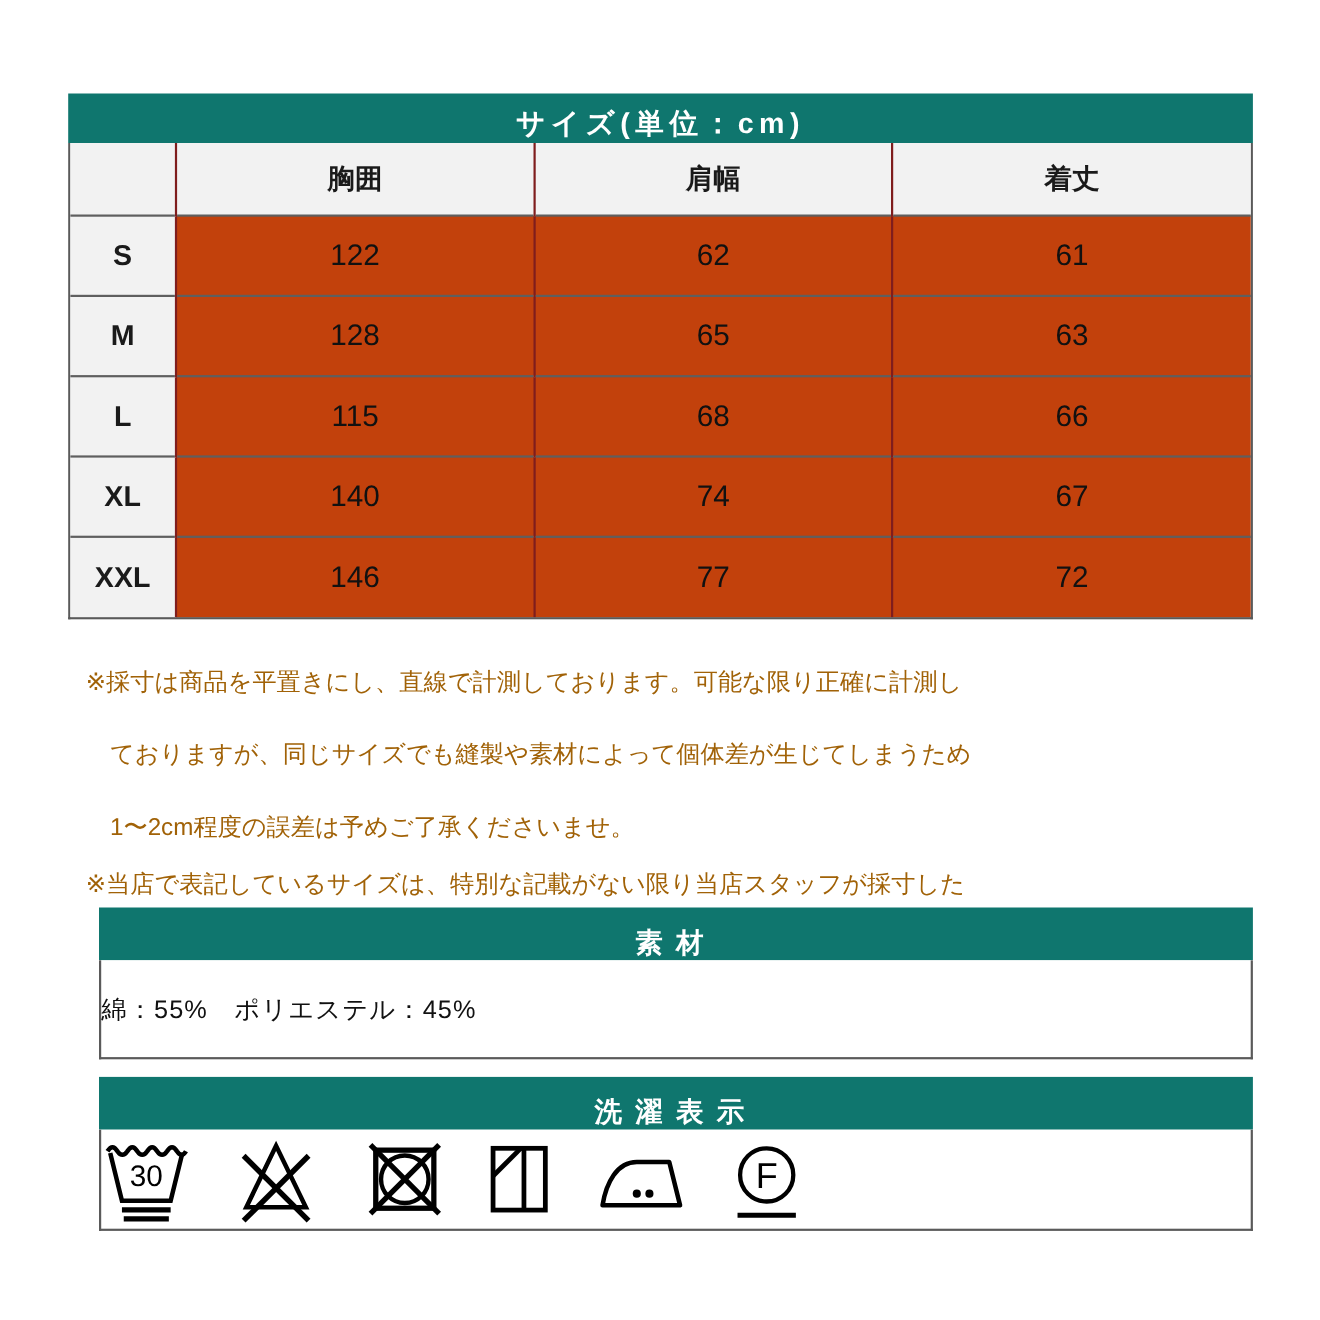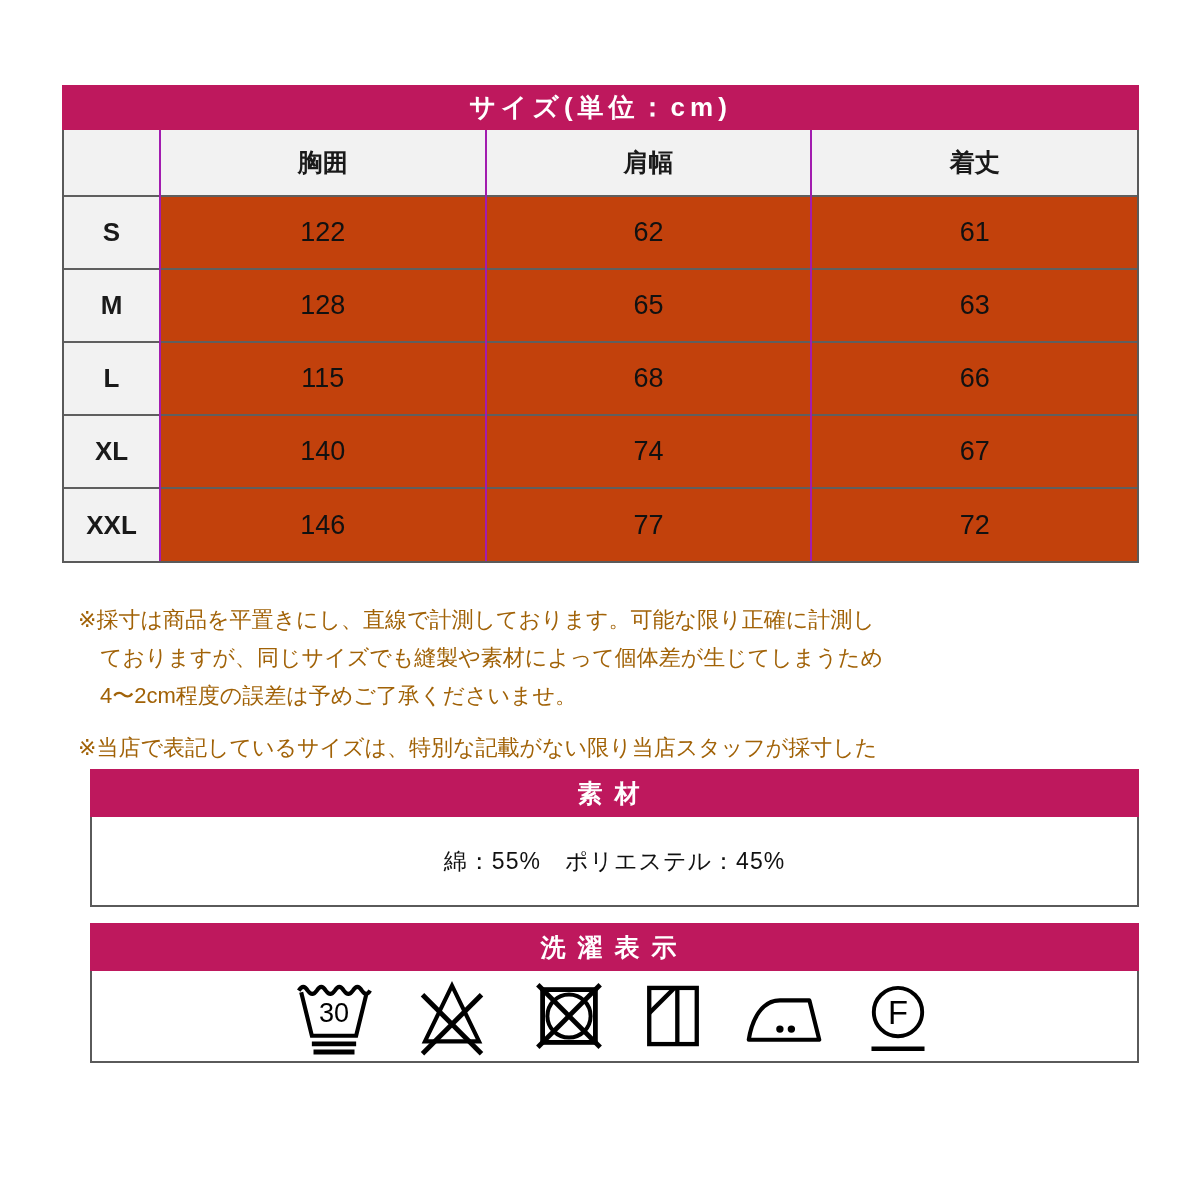--- a/index.html
+++ b/index.html
@@ -14,24 +14,24 @@
     height: 1200px;
     overflow: hidden;
   }
   .page {
     width: 1077px;
     margin: 85px 0 0 62px;
   }
 
   
   .bar {
-    background: #be185d;
+    background: #0f766e;
     color: #ffffff;
     display: flex;
-    align-items: center;
+    align-items: flex-end;
     justify-content: center;
     font-weight: bold;
   }
   .size-bar {
     height: 45px;
     font-size: 26px;
     letter-spacing: 5px;
   }
   .section-bar {
     height: 48px;
@@ -47,21 +47,21 @@
   table.size-table {
     width: 100%;
     border-collapse: collapse;
     table-layout: fixed;
   }
   table.size-table col.c0 { width: 96px; }
   table.size-table th, table.size-table td {
     padding: 0;
     text-align: center;
     vertical-align: middle;
-    border-left: 2px solid #a21caf;
+    border-left: 2px solid #7f1d1d;
     border-top: 2px solid #5f5f5f;
   }
   table.size-table tr > *:first-child { border-left: none; }
   table.size-table thead th { border-top: none; }
   table.size-table thead tr { height: 66px; }
   table.size-table tbody tr { height: 73px; }
   table.size-table thead th {
     background: #f2f2f2;
     font-size: 25px;
     font-weight: bold;
@@ -82,32 +82,31 @@
   
   .notes {
     margin-top: 38px;
     padding-left: 16px;
     font-size: 22px;
     line-height: 38px;
     color: #a16207;
   }
   .note + .note { margin-top: 14px; }
   .note-line { white-space: nowrap; }
-  .note-line.cont { margin-left: 22px; }
+  .note-line.cont { margin-left: 22px; margin-top: 28px; }
 
   
   .section { margin-top: 2px; padding-left: 28px; }
   .section.washing { margin-top: 16px; }
   .section-body {
     border: 2px solid #5a5a5a;
     border-top: none;
     background: #ffffff;
     display: flex;
     align-items: center;
-    justify-content: center;
   }
   .material-body {
     height: 88px;
     font-size: 23px;
     letter-spacing: 1px;
   }
   .washing-body {
     height: 90px;
     gap: 28px;
   }
@@ -171,21 +170,21 @@
           </tr>
         </tbody>
       </table>
     </div>
   </div>
 
   <div class="notes">
     <div class="note">
       <div class="note-line">※採寸は商品を平置きにし、直線で計測しております。可能な限り正確に計測し</div>
       <div class="note-line cont">ておりますが、同じサイズでも縫製や素材によって個体差が生じてしまうため</div>
-      <div class="note-line cont">4〜2cm程度の誤差は予めご了承くださいませ。</div>
+      <div class="note-line cont">1〜2cm程度の誤差は予めご了承くださいませ。</div>
     </div>
     <div class="note">
       <div class="note-line">※当店で表記しているサイズは、特別な記載がない限り当店スタッフが採寸した</div>
     </div>
   </div>
 
   <div class="section material">
     <div class="bar section-bar">
       <span>素材</span>
     </div>

